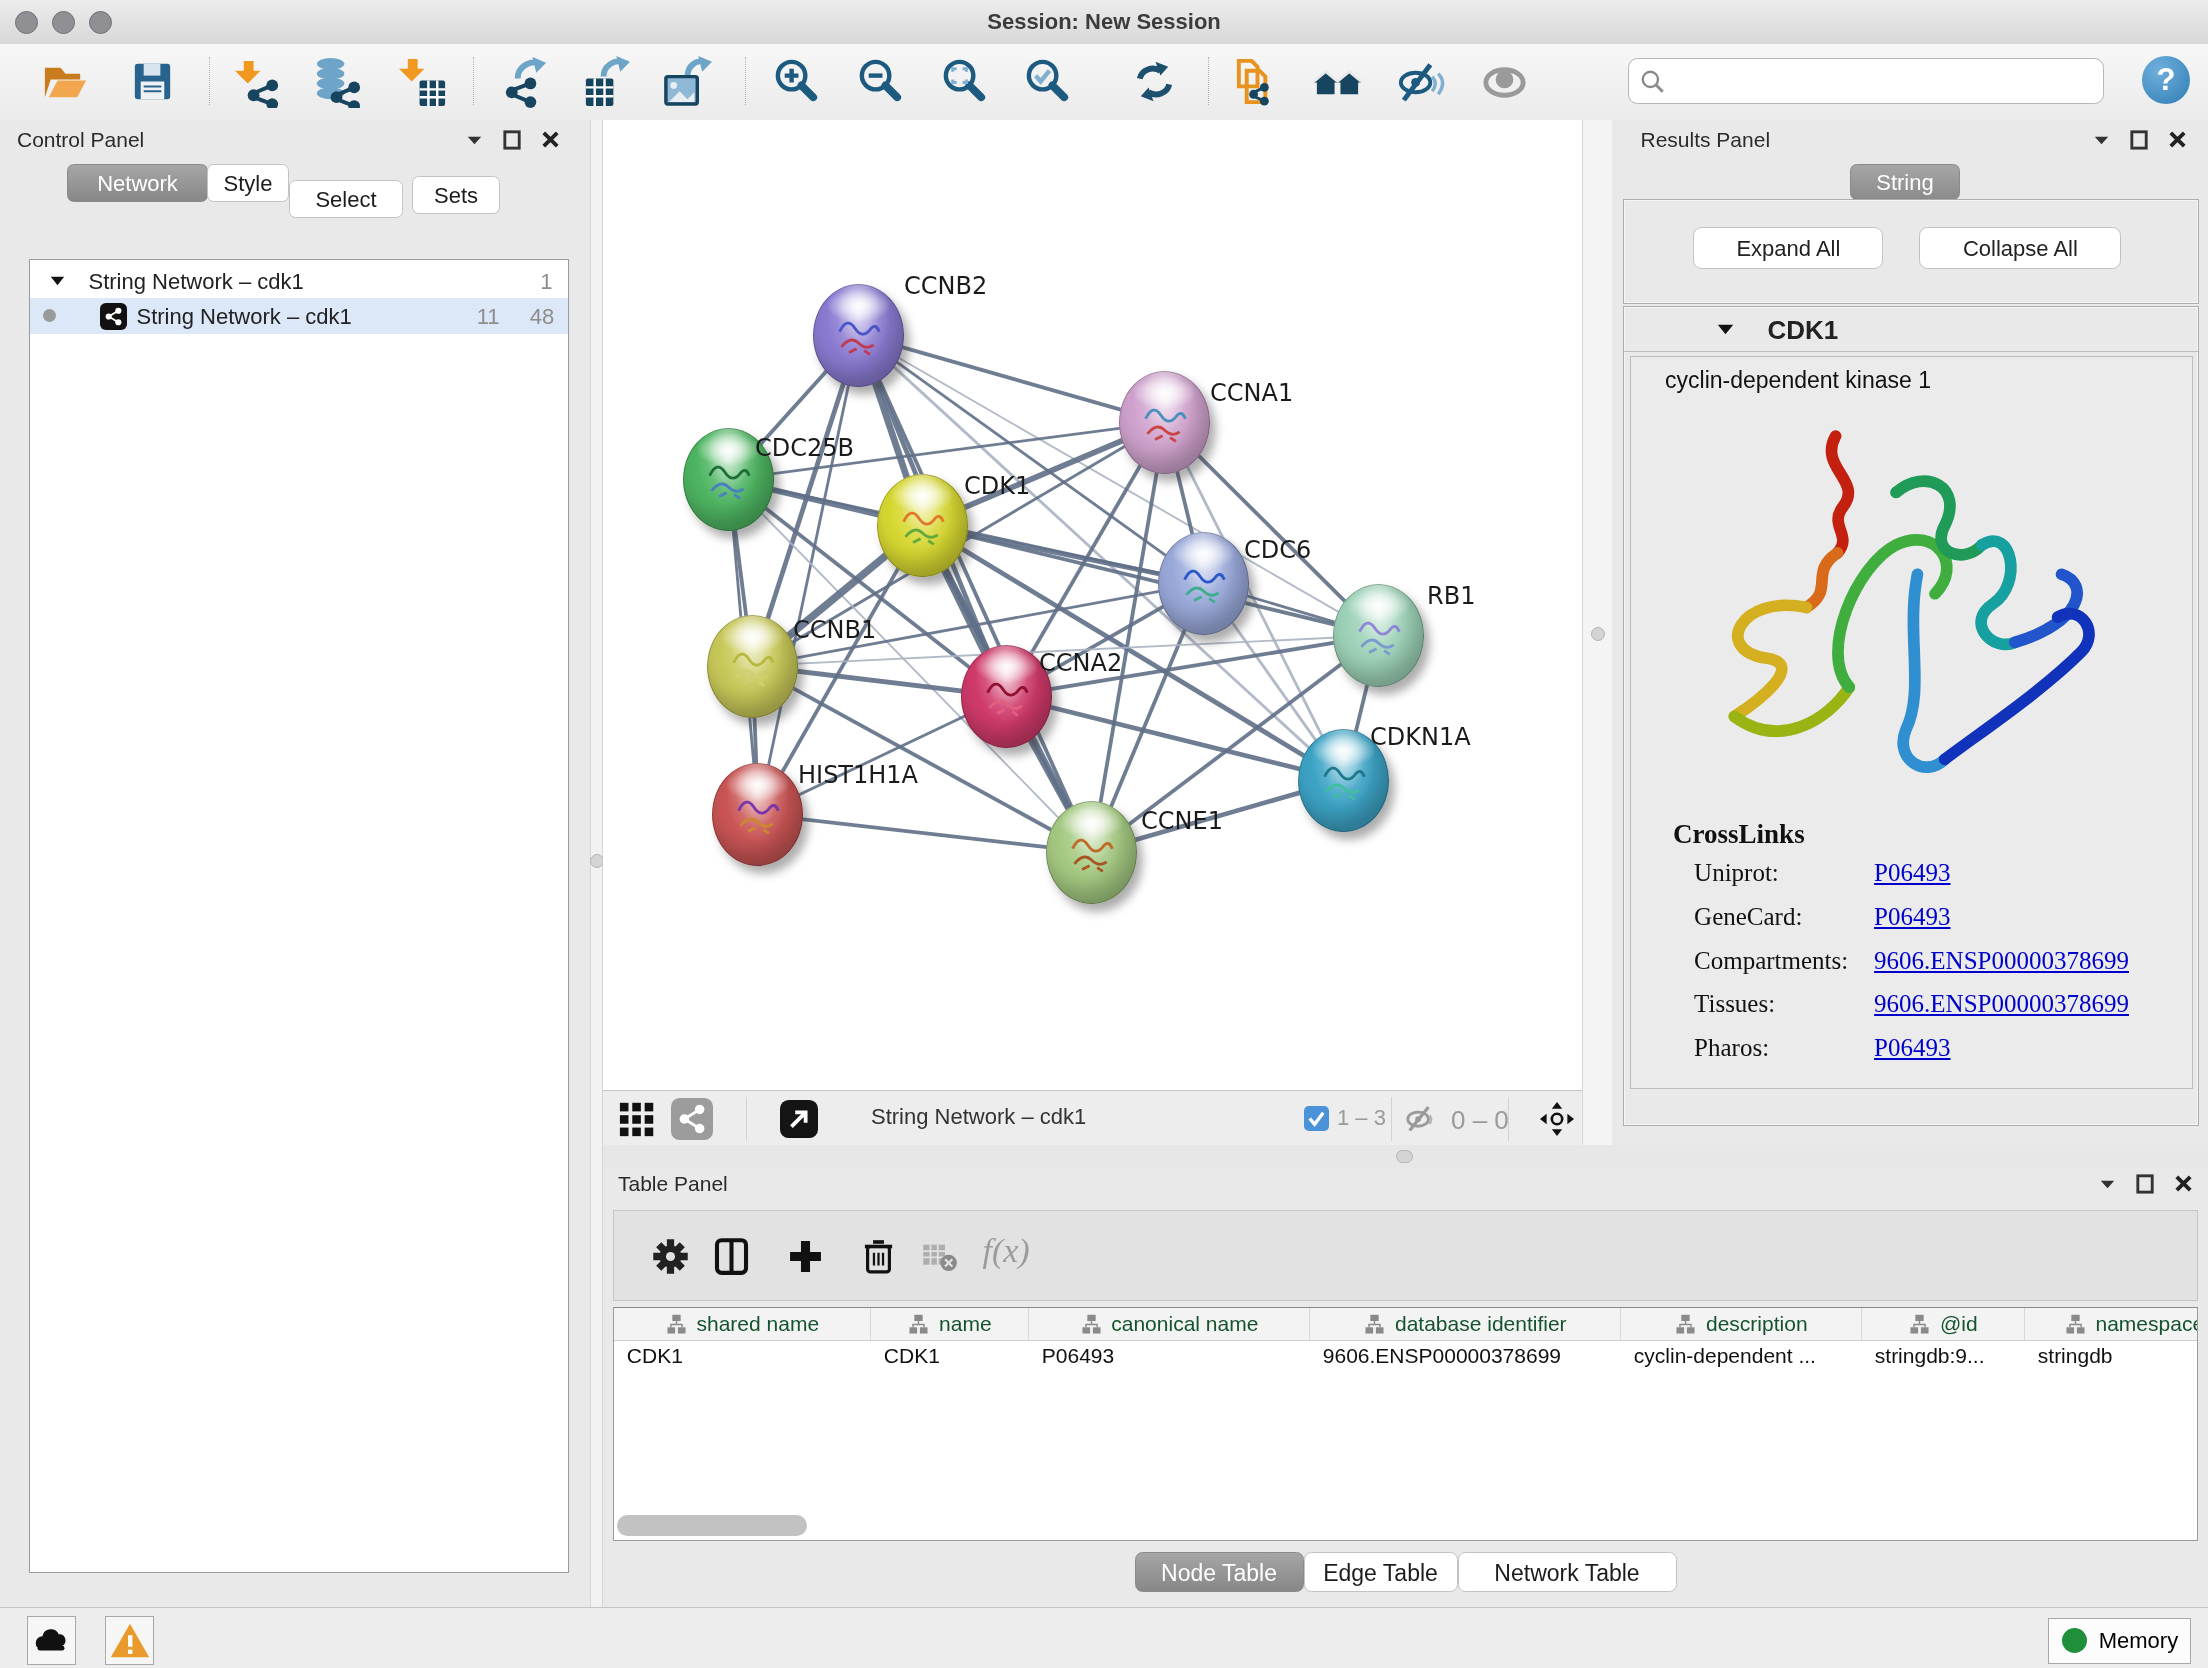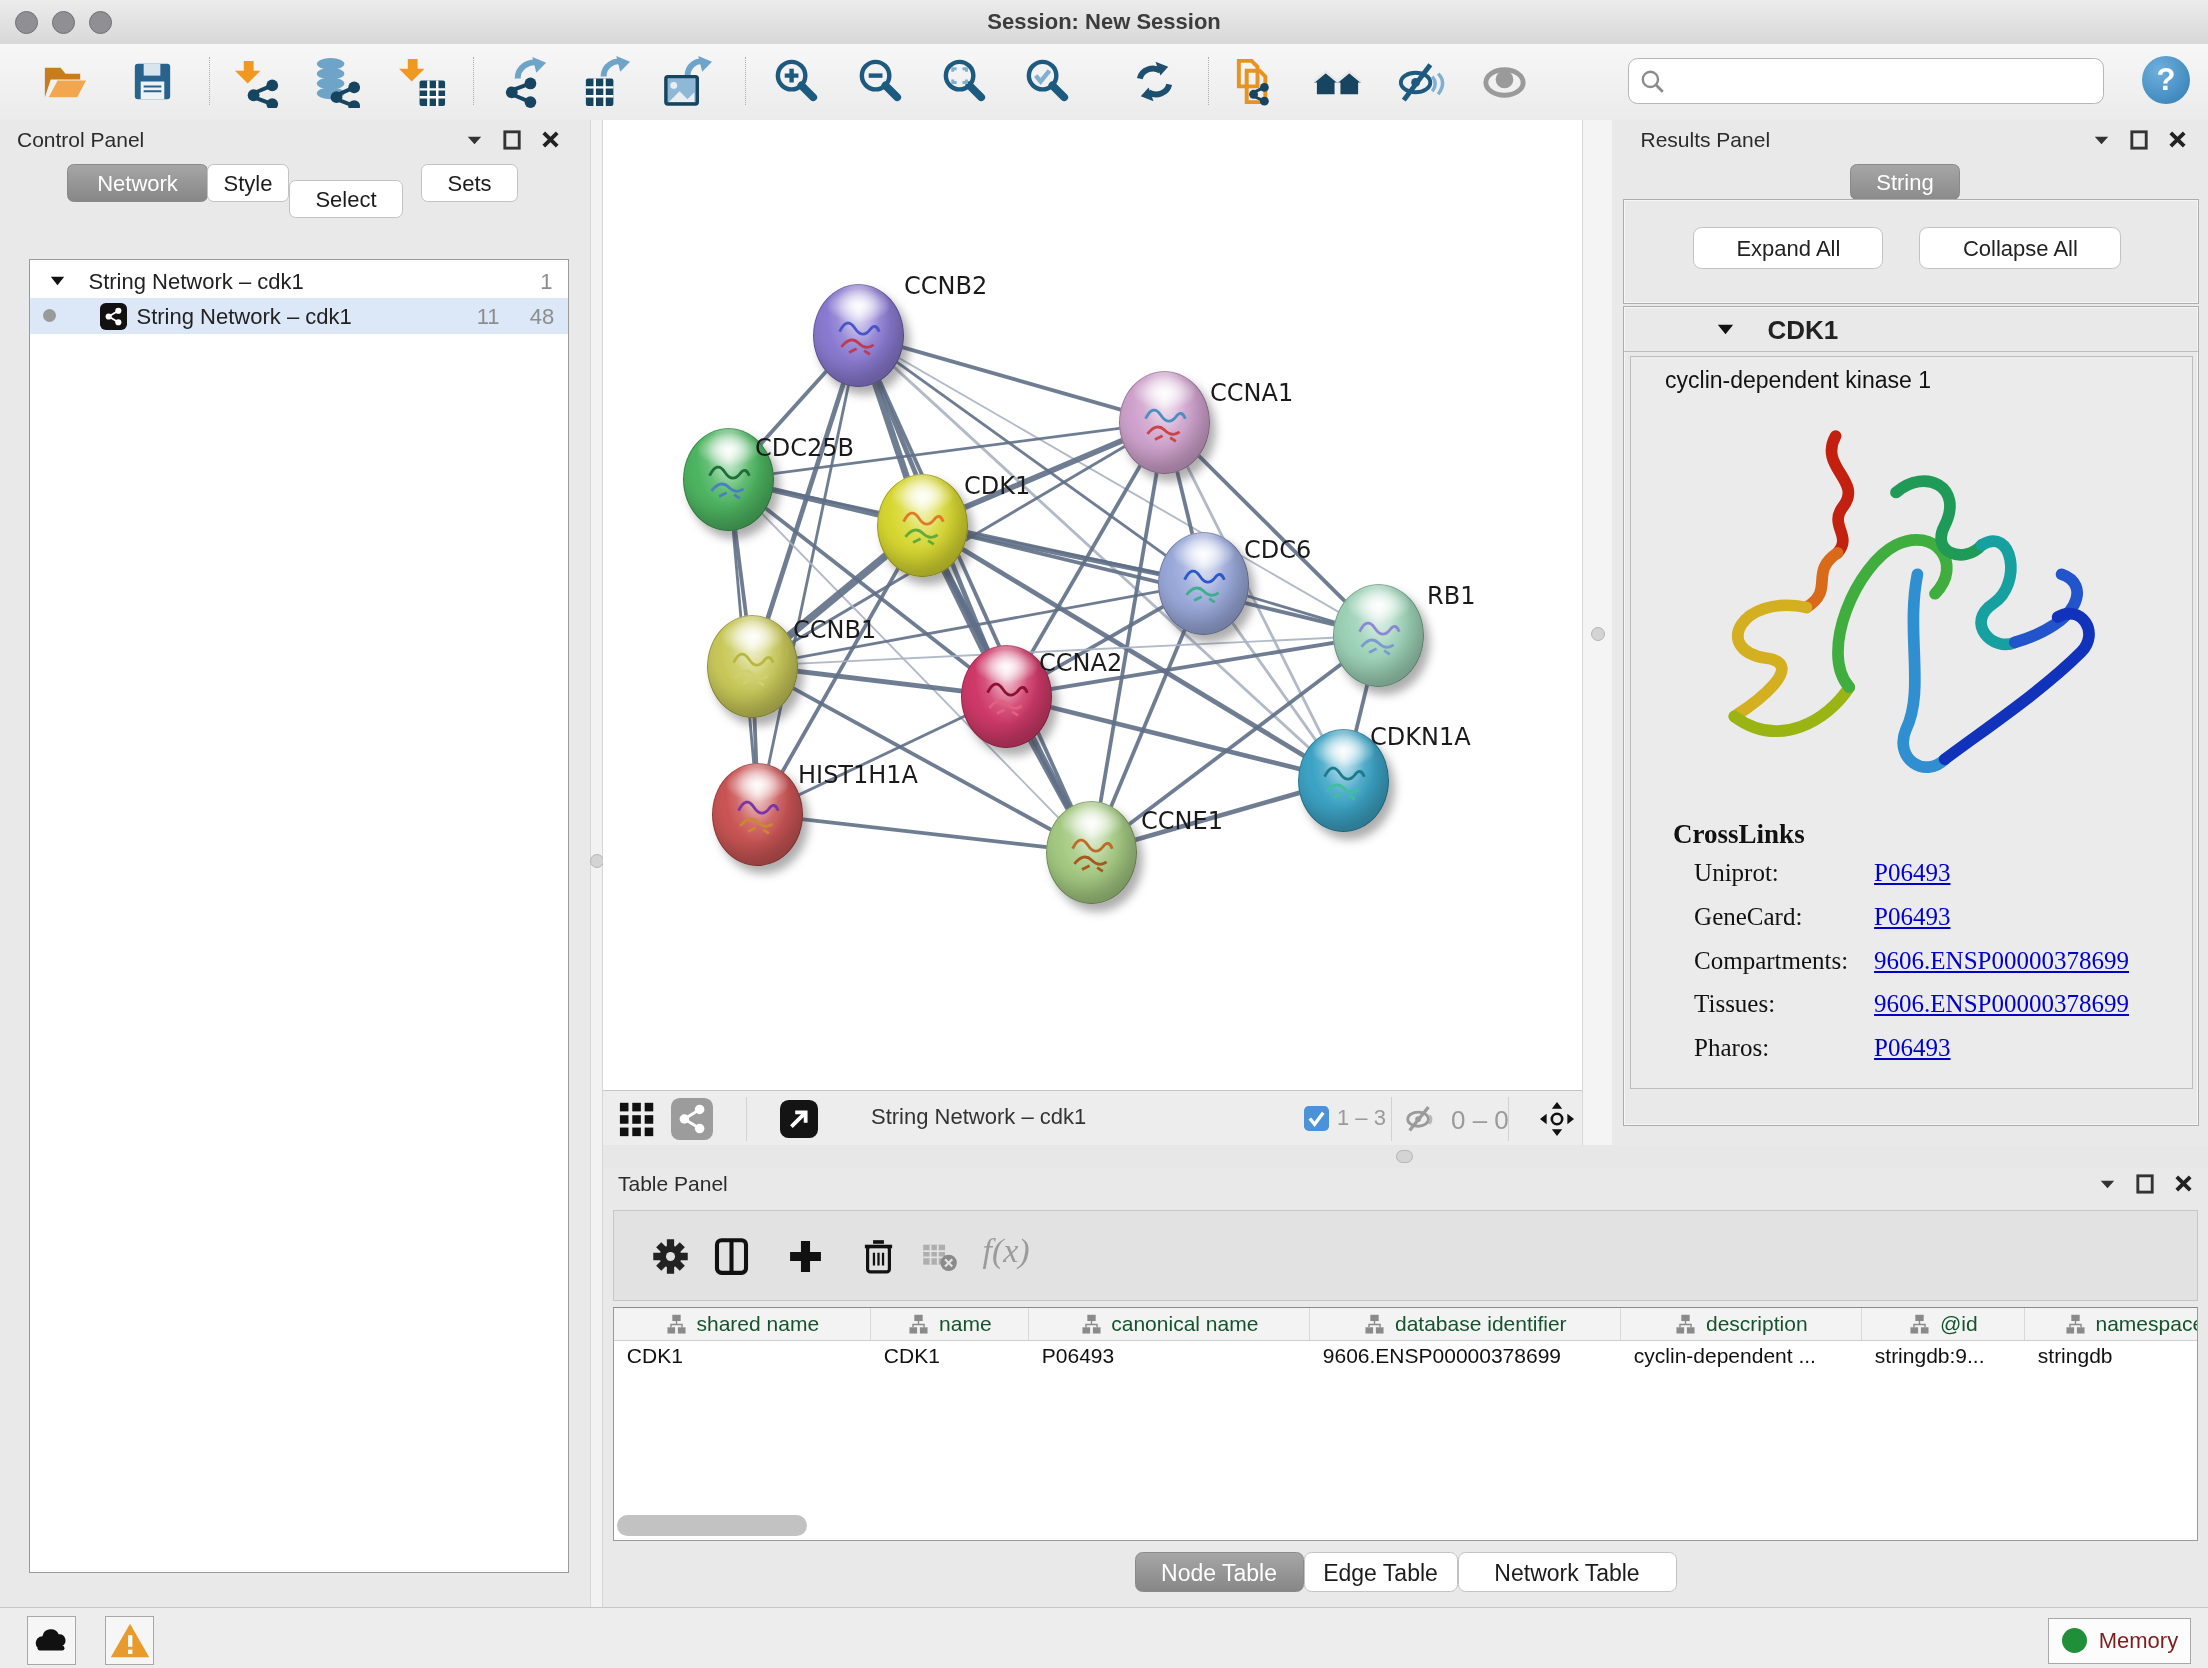--- a/index.html
+++ b/index.html
@@ -104,21 +104,21 @@
     border:1px solid #c2c2c2;border-radius:7.6px;color:#1c1c1c;box-sizing:border-box;}
   .tp-tab.sel{background:linear-gradient(#a6a6a6,#878787);color:#fff;border-color:#8a8a8a;}
   
   .status-bar{position:absolute;left:0;top:1607px;width:2208px;height:61px;background:#ededed;
     border-top:1px solid #c6c6c6;}
   .sb-btn{position:absolute;top:7.6px;width:49px;height:49px;background:#f6f6f6;border:1px solid #a8a8a8;
     box-sizing:border-box;}
   .memory-btn{position:absolute;right:17px;top:9.5px;width:143px;height:46px;background:#fcfcfc;
     border:1px solid #a8a8a8;box-sizing:border-box;display:flex;align-items:center;gap:11.4px;padding-left:13.3px;}
   .memdot{width:25px;height:25px;border-radius:50%;background:#1f8f3a;}
-  .memlab{font-size:22px;color:#7f1d1d;}
+  .memlab{font-size:22px;color:#000000;}
 </style>
 </head>
 <body>
 
 <div class="titlebar">
   <span class="tl" style="left:15px"></span>
   <span class="tl" style="left:52px"></span>
   <span class="tl" style="left:89px"></span>
   <div class="title">Session: New Session</div>
 </div>
@@ -301,21 +301,21 @@
     <span class="wc">
         <svg width="23" height="23" viewBox="0 0 24 24">
           <path d="M5 5l14 14M19 5L5 19" stroke="#222" stroke-width="4"></path>
         </svg>
       </span>
   </div>
   <div class="tabrow" id="cp-tabs" style="position: absolute; left: 0px; top: 44px; height: 38px; right: 0px;">
       <span class="tabbtn sel" style="left: 67px; width: 141px;">Network</span>
       <span class="tabbtn" style="left: 207px; width: 82px;">Style</span>
       <span class="tabbtn" style="left: 289px; width: 114px; margin-top: 16px;">Select</span>
-      <span class="tabbtn" style="left: 421px; width: 97px;">Sets</span>
+      <span class="tabbtn" style="left: 412px; width: 88px; margin-top: 12px;">Sets</span>
     </div>
   <div class="cp-tree">
     <div class="treerow" style="top:5.7px">
       <span style="position:absolute;left:17px;top:5.7px">
           <svg width="21" height="21" viewBox="0 0 22 22">
             <path d="M4 6l7 9 7-9z" fill="#111"></path>
           </svg>
         </span>
       <span style="position:absolute;left:59px;top:2.9px">String Network – cdk1</span>
       <span class="cnt" style="right:15px;top:2.9px">1</span>

